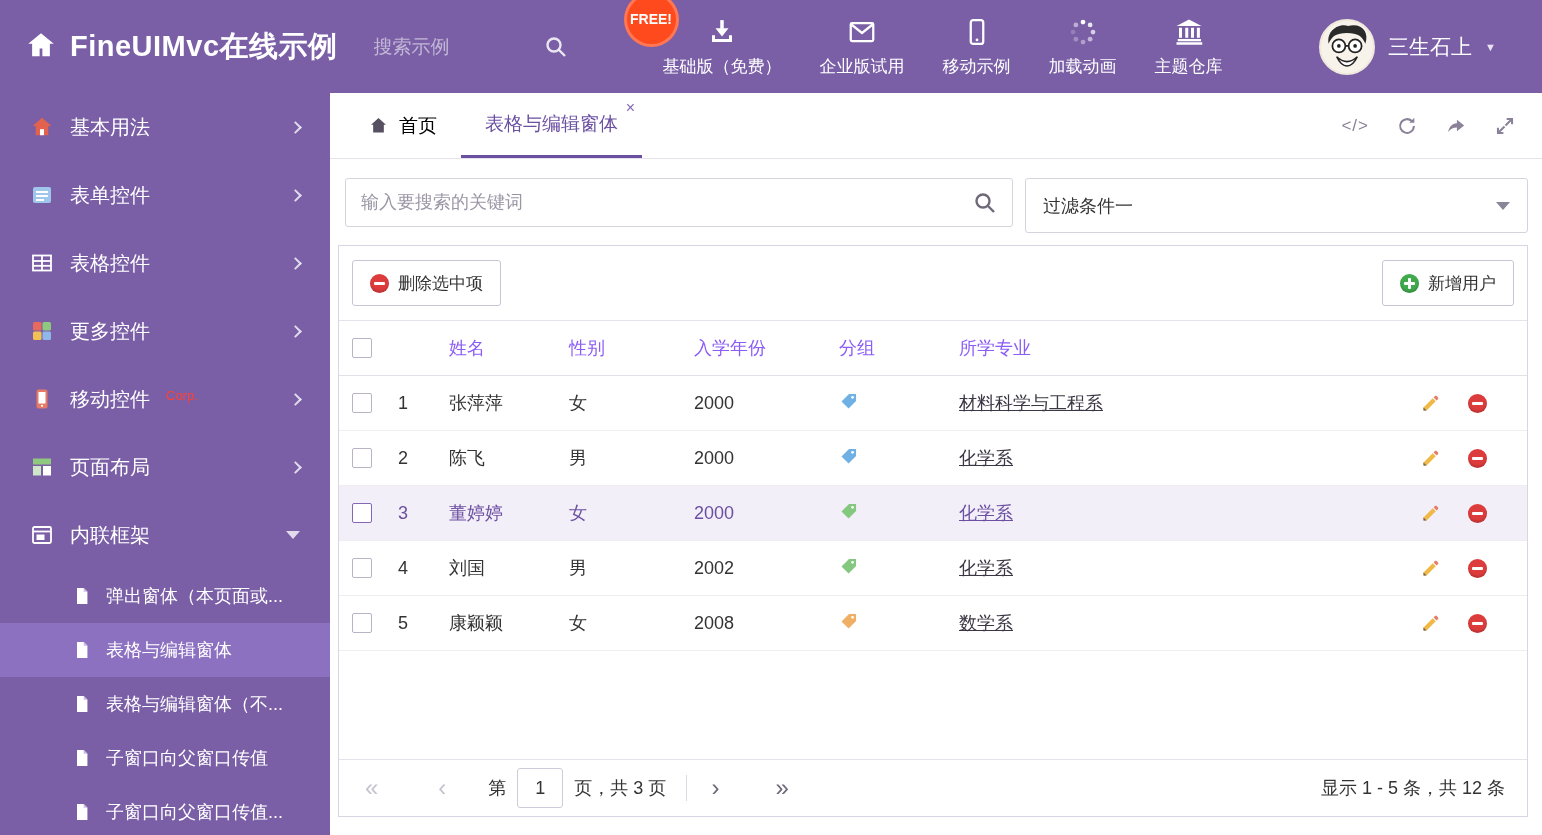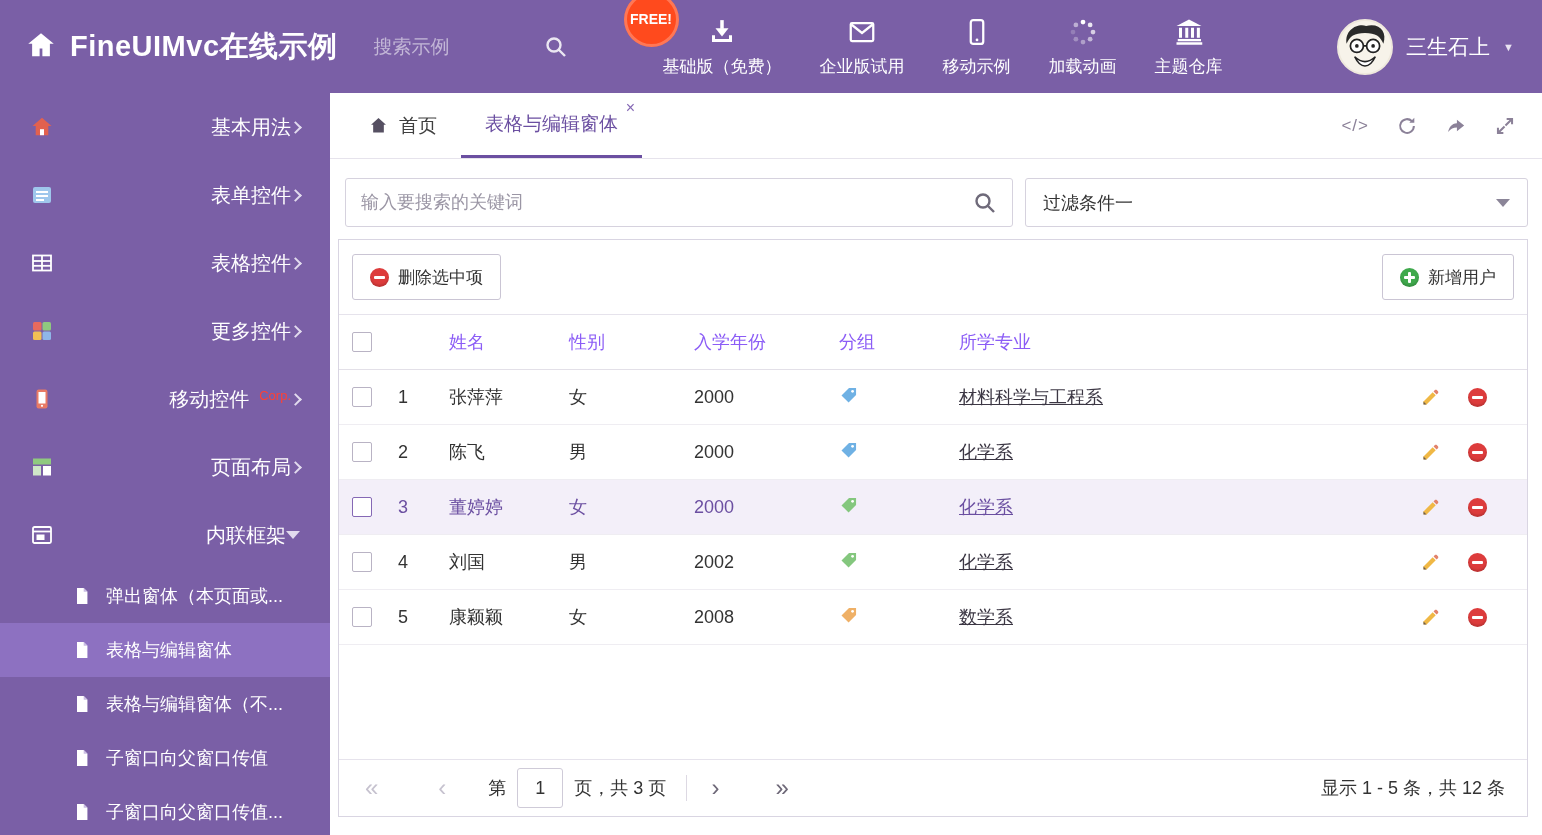--- a/index.html
+++ b/index.html
@@ -32,66 +32,66 @@
   }
   .nav-item .nav-label { font-size: 17px; white-space: nowrap; }
   .nav-item .n-icon { height: 32px; display: flex; align-items: center; }
   .free-badge {
     position: absolute; left: -20px; top: -24px; z-index: 2;
     width: 55px; height: 55px; border-radius: 50%;
     background: #ff4a1d; color: #fff; font-size: 14px; font-weight: bold;
     display: flex; align-items: center; justify-content: center;
     box-shadow: inset 0 0 0 3px rgba(255,255,255,.25);
   }
-  .top-user { margin-left: auto; display: flex; align-items: center; gap: 13px; padding-right: 28px; cursor: pointer; text-align: center; }
+  .top-user { margin-left: auto; display: flex; align-items: center; gap: 13px; padding-right: 46px; cursor: pointer; text-align: center; }
   .avatar {
     width: 56px; height: 56px; border-radius: 50%; overflow: hidden;
     background: #f5f1e8; border: 2px solid #efe9dd; flex-shrink: 0;
   }
   .avatar svg { display: block; }
   .user-name { font-size: 21px; white-space: nowrap; }
   .u-caret { font-size: 11px; color: #e9e3f2; }
 
   
   .shell { display: flex; height: 742px; }
 
   
   .sidebar { width: 330px; background: #7a5fa6; color: #fff; flex-shrink: 0; overflow: hidden; }
-  .side-item { height: 68px; display: flex; align-items: center; padding: 0 30px; font-size: 20px; cursor: pointer; text-align: right; }
+  .side-item { height: 68px; display: flex; align-items: center; padding: 0 30px; font-size: 20px; cursor: pointer; }
   .side-item .s-icon { width: 24px; height: 24px; margin-right: 16px; flex-shrink: 0; }
   .side-item .s-label { flex: 1; white-space: nowrap; }
   .chev { width: 9px; height: 9px; border-top: 2px solid #e2dbee; border-right: 2px solid #e2dbee; transform: rotate(45deg); flex-shrink: 0; }
   .caret-down { width: 0; height: 0; border-left: 7px solid transparent; border-right: 7px solid transparent; border-top: 8px solid #e2dbee; flex-shrink: 0; }
-  .corp-badge { color: #ff4034; font-size: 13px; margin-left: 10px; transform: translateY(-6px); display: inline-block; }
+  .corp-badge { color: #ff4034; font-size: 13px; margin-left: 16px; transform: translateY(-6px); display: inline-block; }
   .side-sub { height: 54px; display: flex; align-items: center; padding-left: 72px; font-size: 18px; cursor: pointer; white-space: nowrap; }
   .side-sub .s-icon { width: 20px; height: 20px; margin-right: 14px; flex-shrink: 0; }
   .side-sub.active { background: #8d71c1; }
 
   
   .main { flex: 1; display: flex; flex-direction: column; min-width: 0; background: #fff; }
 
   .tabbar { height: 66px; display: flex; align-items: stretch; border-bottom: 1px solid #e6e3ec; padding-left: 14px; }
-  .tab { display: flex; align-items: center; gap: 10px; padding: 0 24px; font-size: 19px; color: #404040; cursor: pointer; position: relative; }
+  .tab { display: flex; align-items: center; gap: 10px; padding: 0 24px; font-size: 19px; color: #000000; cursor: pointer; position: relative; }
   .tab .t-icon { display: flex; }
   .tab.active { color: #6b4fa1; border-bottom: 3px solid #6b4fa1; font-weight: normal; }
   .tab-close { position: absolute; top: 7px; right: 7px; font-size: 16px; line-height: 1; color: #8568b5; cursor: pointer; }
   .tab-tools { margin-left: auto; display: flex; align-items: center; gap: 27px; padding-right: 26px; color: #8b8198; }
   .tab-tools .tool { cursor: pointer; display: flex; align-items: center; }
   .tool-code { font-size: 17px; letter-spacing: 1px; }
 
   .filterbar { display: flex; gap: 12px; padding: 19px 14px 0 15px; }
   .search-box {
     width: 668px; height: 49px; border: 1px solid #d6d2de; border-radius: 3px;
     display: flex; align-items: center; padding: 0 15px; background: #fff;
   }
   .search-box input { flex: 1; border: none; outline: none; font-size: 18px; color: #333; }
   .search-box input::placeholder { color: #9b96a5; }
   .search-box .icon-search { color: #6f6a7a; cursor: pointer; }
   .dropdown {
-    flex: 1; height: 49px; border: 1px solid #d6d2de; border-radius: 3px;
+    flex: 1; height: 55px; border: 1px solid #d6d2de; border-radius: 3px;
     display: flex; align-items: center; padding: 0 17px; font-size: 18px; cursor: pointer; background: #fff;
   }
   .dd-caret { margin-left: auto; width: 0; height: 0; border-left: 7px solid transparent; border-right: 7px solid transparent; border-top: 8px solid #8b8598; }
 
   .panel { flex: 1; margin: 12px 14px 18px 8px; border: 1px solid #d9d5e2; display: flex; flex-direction: column; min-height: 0; background: #fff; }
   .toolbar { display: flex; align-items: center; padding: 14px 13px; }
   .toolbar .spacer { flex: 1; }
   .btn {
     display: flex; align-items: center; gap: 9px; height: 46px; padding: 0 17px;
     border: 1px solid #cac5d4; border-radius: 3px; background: #fff;

